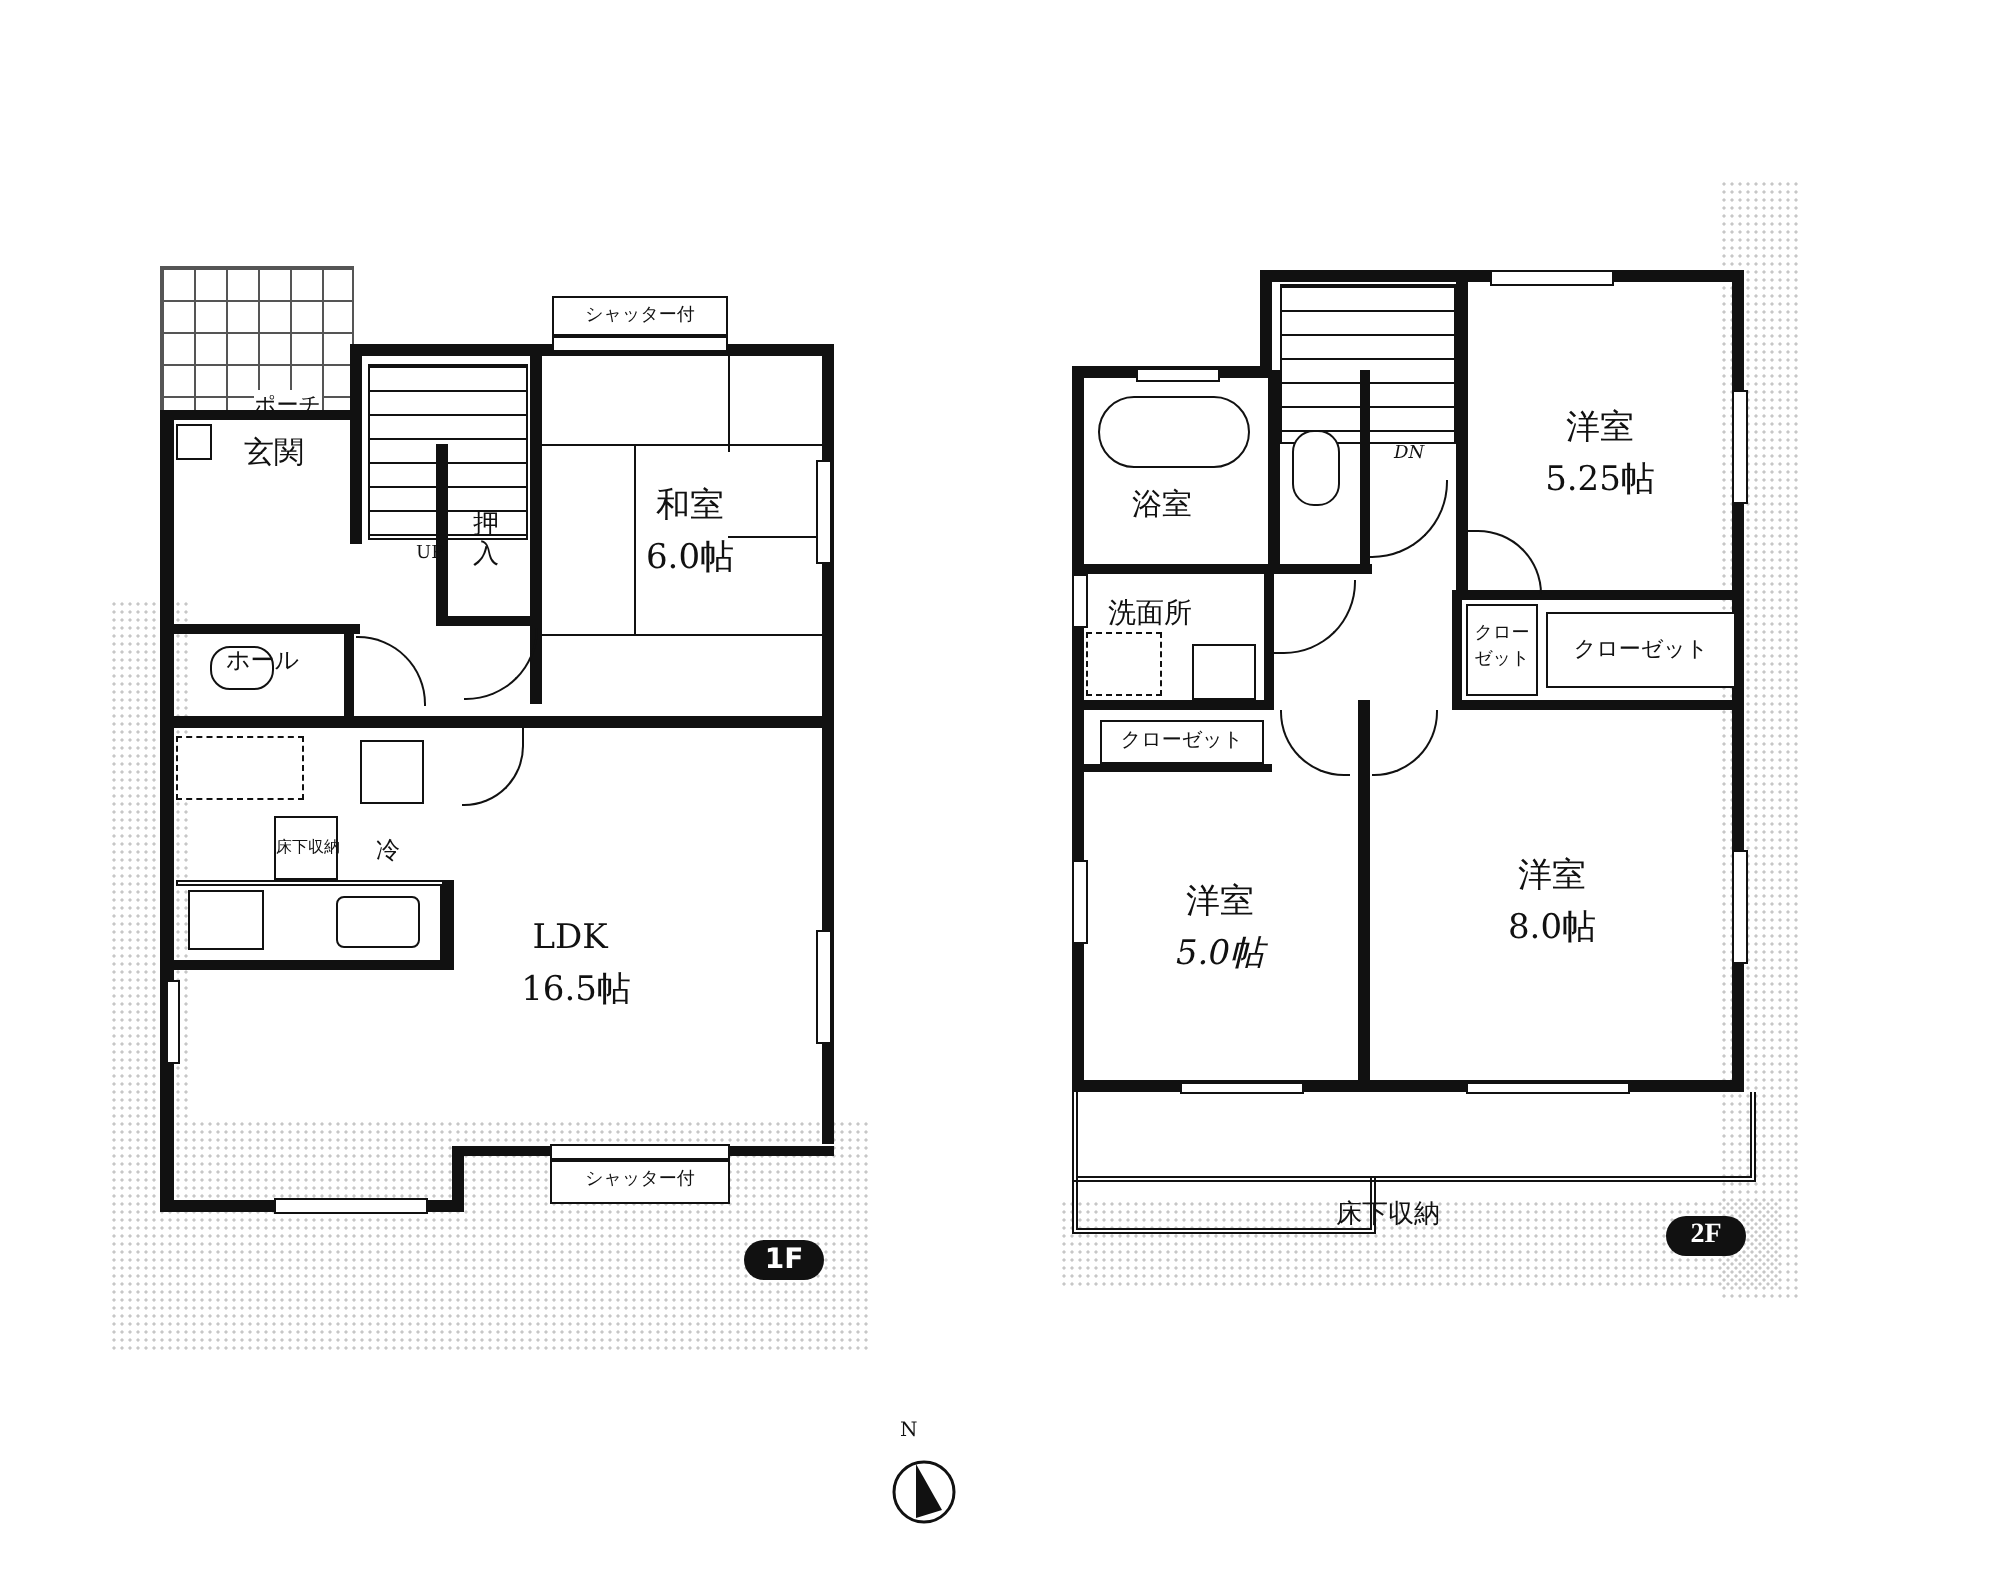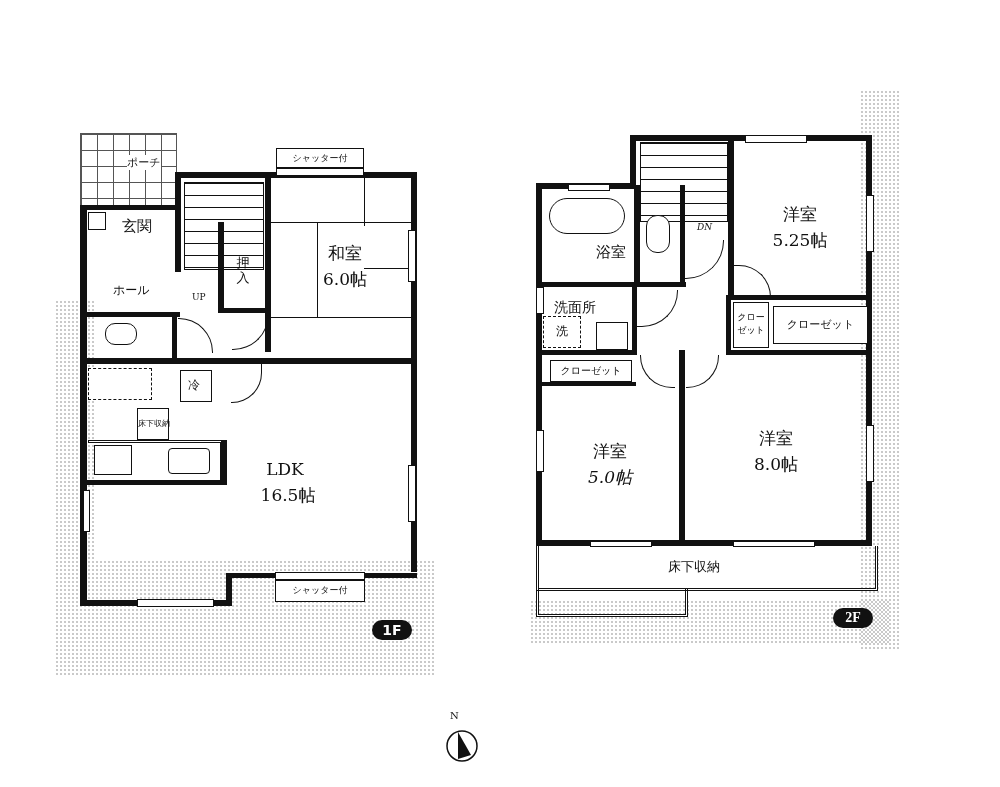--- a/index.html
+++ b/index.html
@@ -3,21 +3,21 @@
 <meta charset="utf-8">
 <style>
   html, body { margin: 0; padding: 0; background: #ffffff; }
   body { width: 1000px; height: 787px; position: relative; overflow: hidden;
          font-family: "DejaVu Serif", serif; color: #111; }
   .stipple { position: absolute; background-image: radial-gradient(#9a9a9a 0.7px, transparent 0.9px);
              background-size: 4px 4px; opacity: 0.55; }
   .wall { position: absolute; background: #111; }
   .thin { position: absolute; background: #111; }
   .room-label { position: absolute; text-align: center; font-size: 17px; line-height: 22px; white-space: nowrap; }
-  .small-label { position: absolute; font-size: 12px; white-space: nowrap; }
+  .small-label { position: absolute; font-size: 12px; white-space: nowrap; margin-top: 40px; }
   .tiny-label { position: absolute; font-size: 9px; white-space: nowrap; }
   .window { position: absolute; background: #fff; border: 1px solid #111; }
   .door-arc { position: absolute; border: 1px solid #111; }
   .floor-badge { position: absolute; background: #111; color: #fff; font-family: "DejaVu Sans", sans-serif;
                  font-weight: bold; font-size: 14px; border-radius: 12px; width: 40px; height: 20px;
                  line-height: 20px; text-align: center; }
   .shutter-box { position: absolute; border: 1px solid #111; background: #fff; font-size: 9px;
                  text-align: center; line-height: 18px; }
   .closet { position: absolute; border: 1px solid #111; background: #fff; font-size: 11px;
             text-align: center; }
@@ -50,21 +50,21 @@
   <div class="wall" style="left:218px;top:222px;width:6px;height:90px;"></div>
   <div class="wall" style="left:218px;top:308px;width:52px;height:5px;"></div>
   <div class="wall" style="left:80px;top:312px;width:100px;height:5px;"></div>
   <div class="wall" style="left:80px;top:358px;width:337px;height:6px;"></div>
   <div class="wall" style="left:172px;top:312px;width:5px;height:50px;"></div>
   <div class="wall" style="left:80px;top:480px;width:140px;height:5px;"></div>
   <div class="wall" style="left:220px;top:440px;width:7px;height:45px;"></div>
 
   <div style="position:absolute;left:184px;top:182px;width:78px;height:86px;border:1px solid #111;
        background-image:linear-gradient(#111 1px,transparent 1px);background-size:100% 12px;"></div>
-  <div class="tiny-label" style="left:192px;top:272px;margin-top:20px;">UP</div>
+  <div class="tiny-label" style="left:208px;top:272px;">UP</div>
 
   <div class="thin" style="left:271px;top:222px;width:140px;height:1px;"></div>
   <div class="thin" style="left:271px;top:317px;width:140px;height:1px;"></div>
   <div class="thin" style="left:317px;top:222px;width:1px;height:95px;"></div>
   <div class="thin" style="left:364px;top:178px;width:1px;height:48px;"></div>
   <div class="thin" style="left:364px;top:268px;width:47px;height:1px;"></div>
 
   <div class="shutter-box" style="left:276px;top:148px;width:86px;height:18px;">シャッター付</div>
   <div class="shutter-box" style="left:275px;top:580px;width:88px;height:20px;">シャッター付</div>
 
@@ -158,21 +158,21 @@
   <div class="closet" style="left:733px;top:302px;width:36px;height:46px;font-size:9px;line-height:13px;padding-top:8px;box-sizing:border-box;">
     <span>クローゼット</span>
   </div>
   <div class="closet" style="left:773px;top:306px;width:93px;height:36px;line-height:36px;">
     <span>クローゼット</span>
   </div>
   <div class="closet" style="left:550px;top:360px;width:80px;height:20px;line-height:20px;font-size:10px;">
     <span>クローゼット</span>
   </div>
 
-  <div class="room-label" style="left:596px;top:241px;font-size:15px;">浴室</div>
+  <div class="room-label" style="left:566px;top:241px;font-size:15px;">浴室</div>
   <div class="room-label" style="left:554px;top:296px;font-size:14px;">洗面所</div>
   <div>
     <div class="room-label" style="left:770px;top:203px;width:60px;">洋室</div>
     <div class="room-label" style="left:760px;top:229px;width:80px;">5.25帖</div>
   </div>
   <div>
     <div class="room-label" style="left:580px;top:440px;width:60px;">洋室</div>
     <div class="room-label" style="left:575px;top:466px;width:70px;font-style:italic;">5.0帖</div>
   </div>
   <div>

